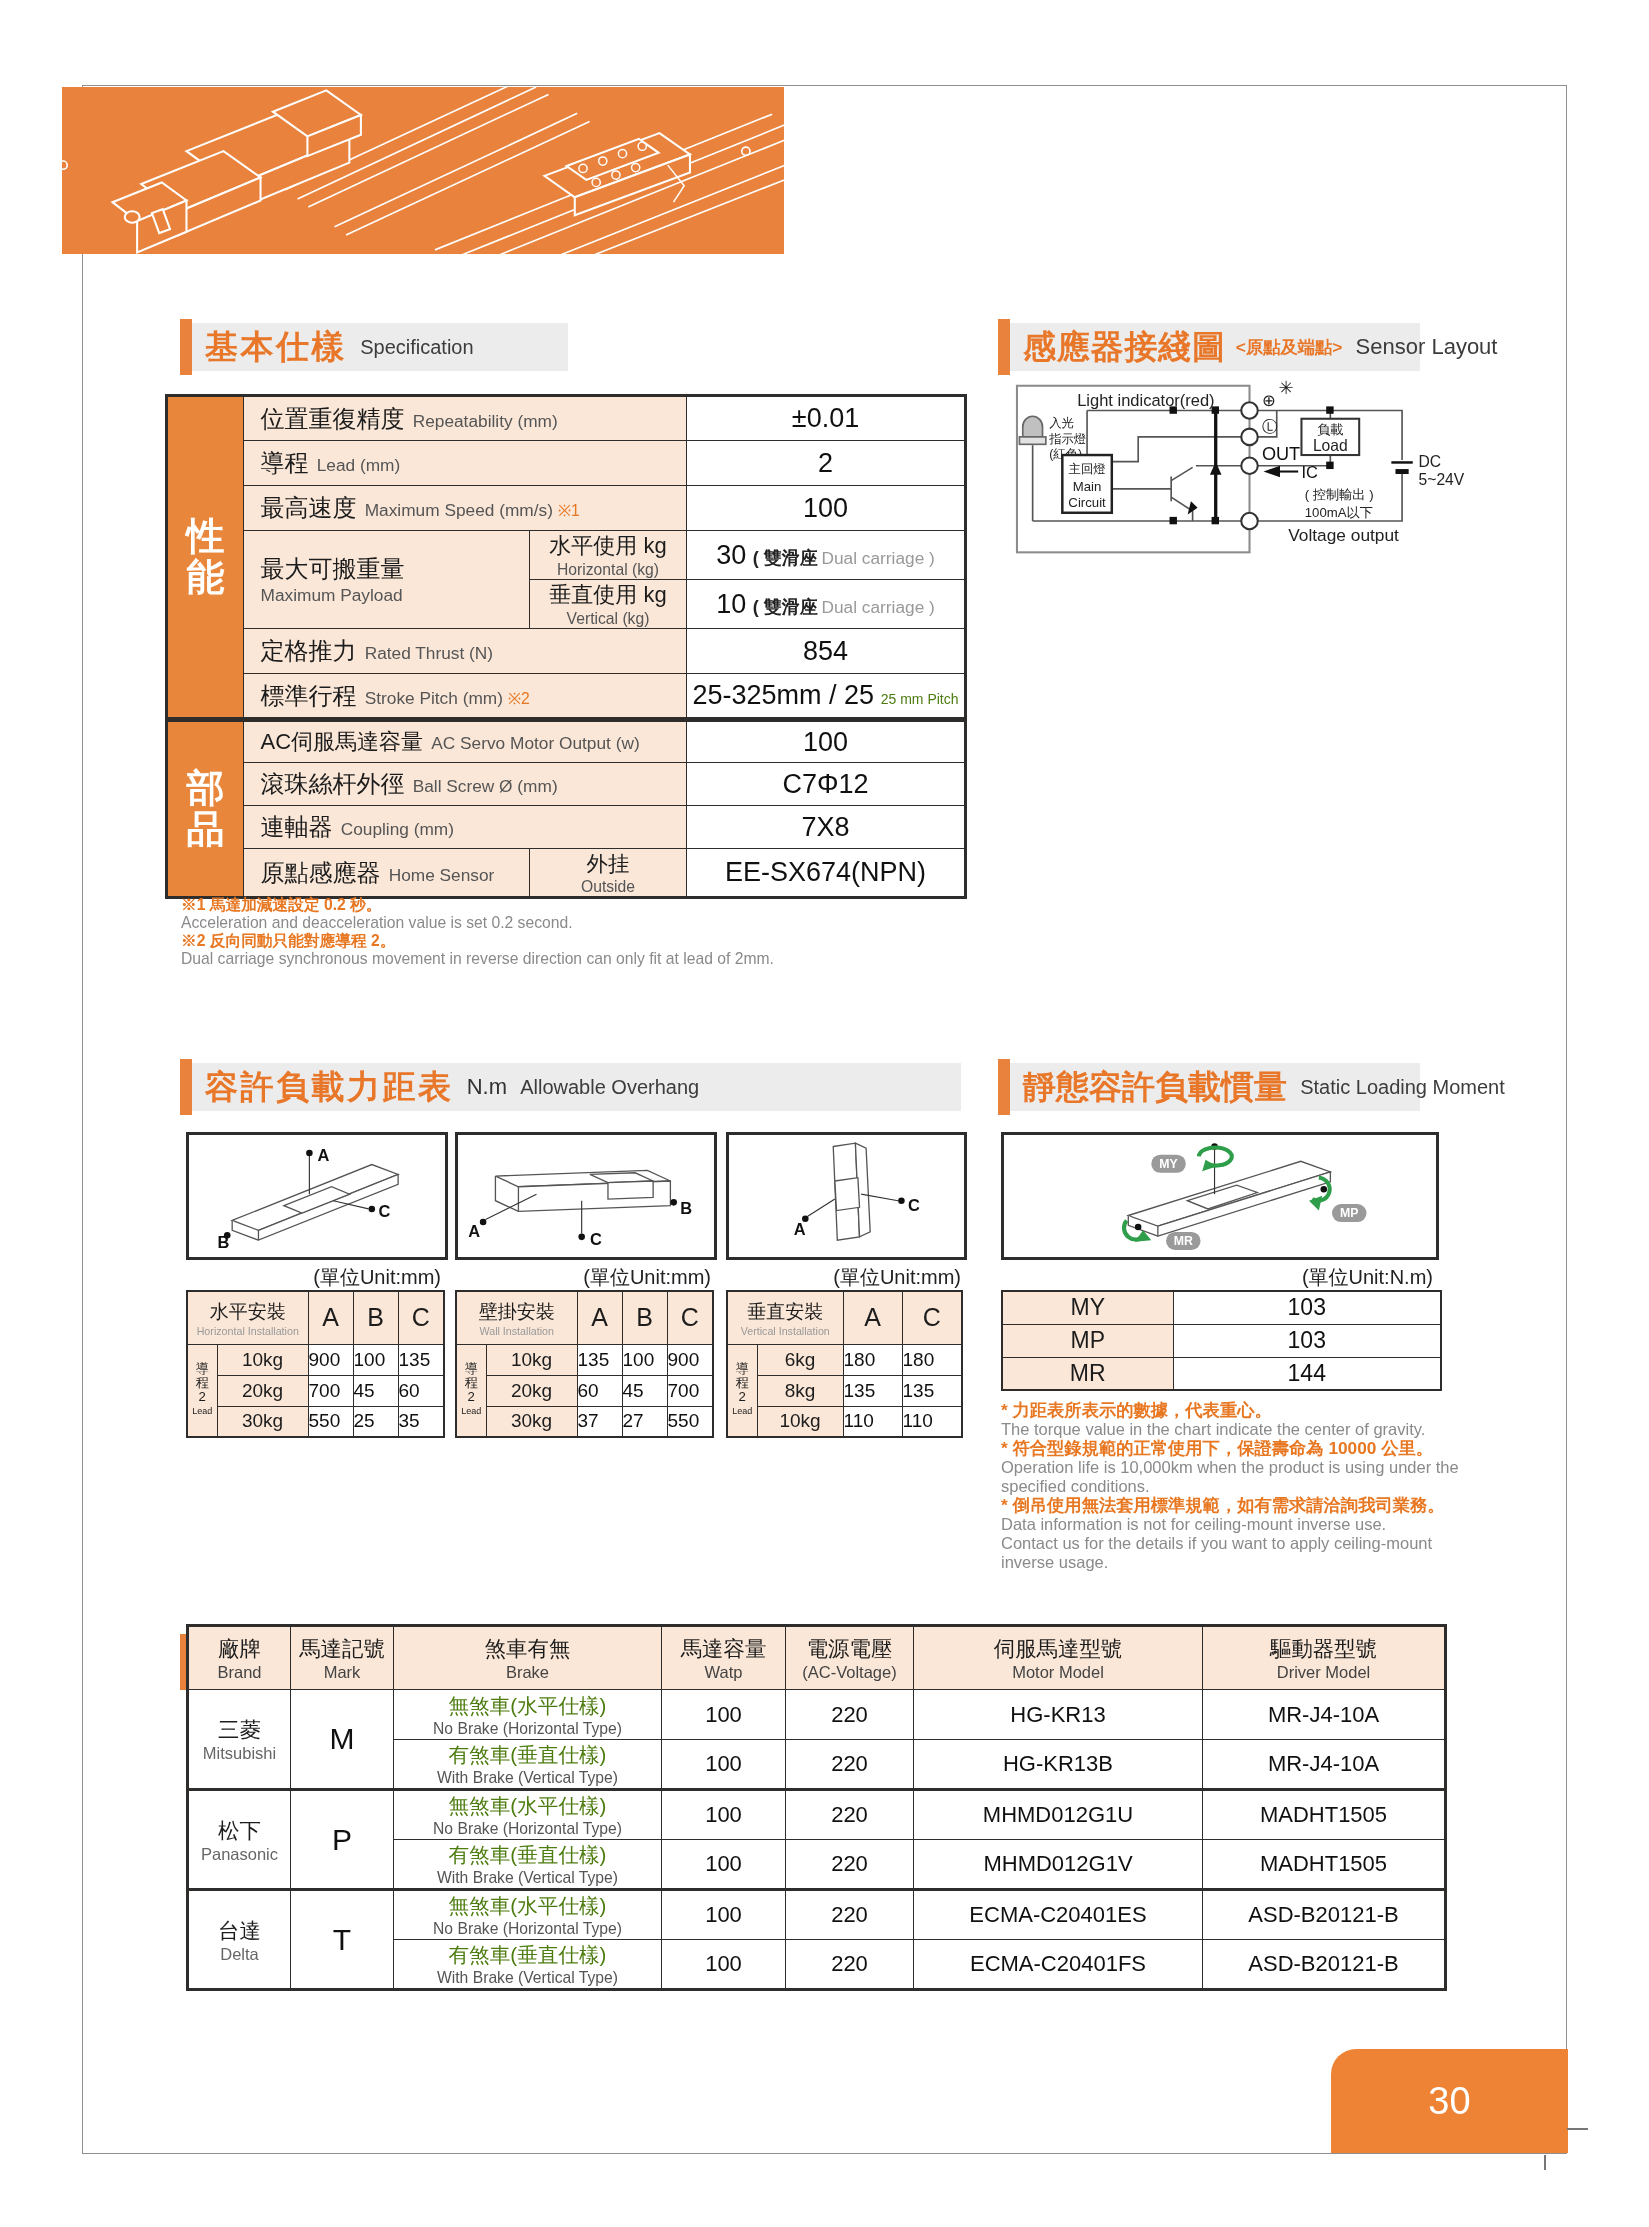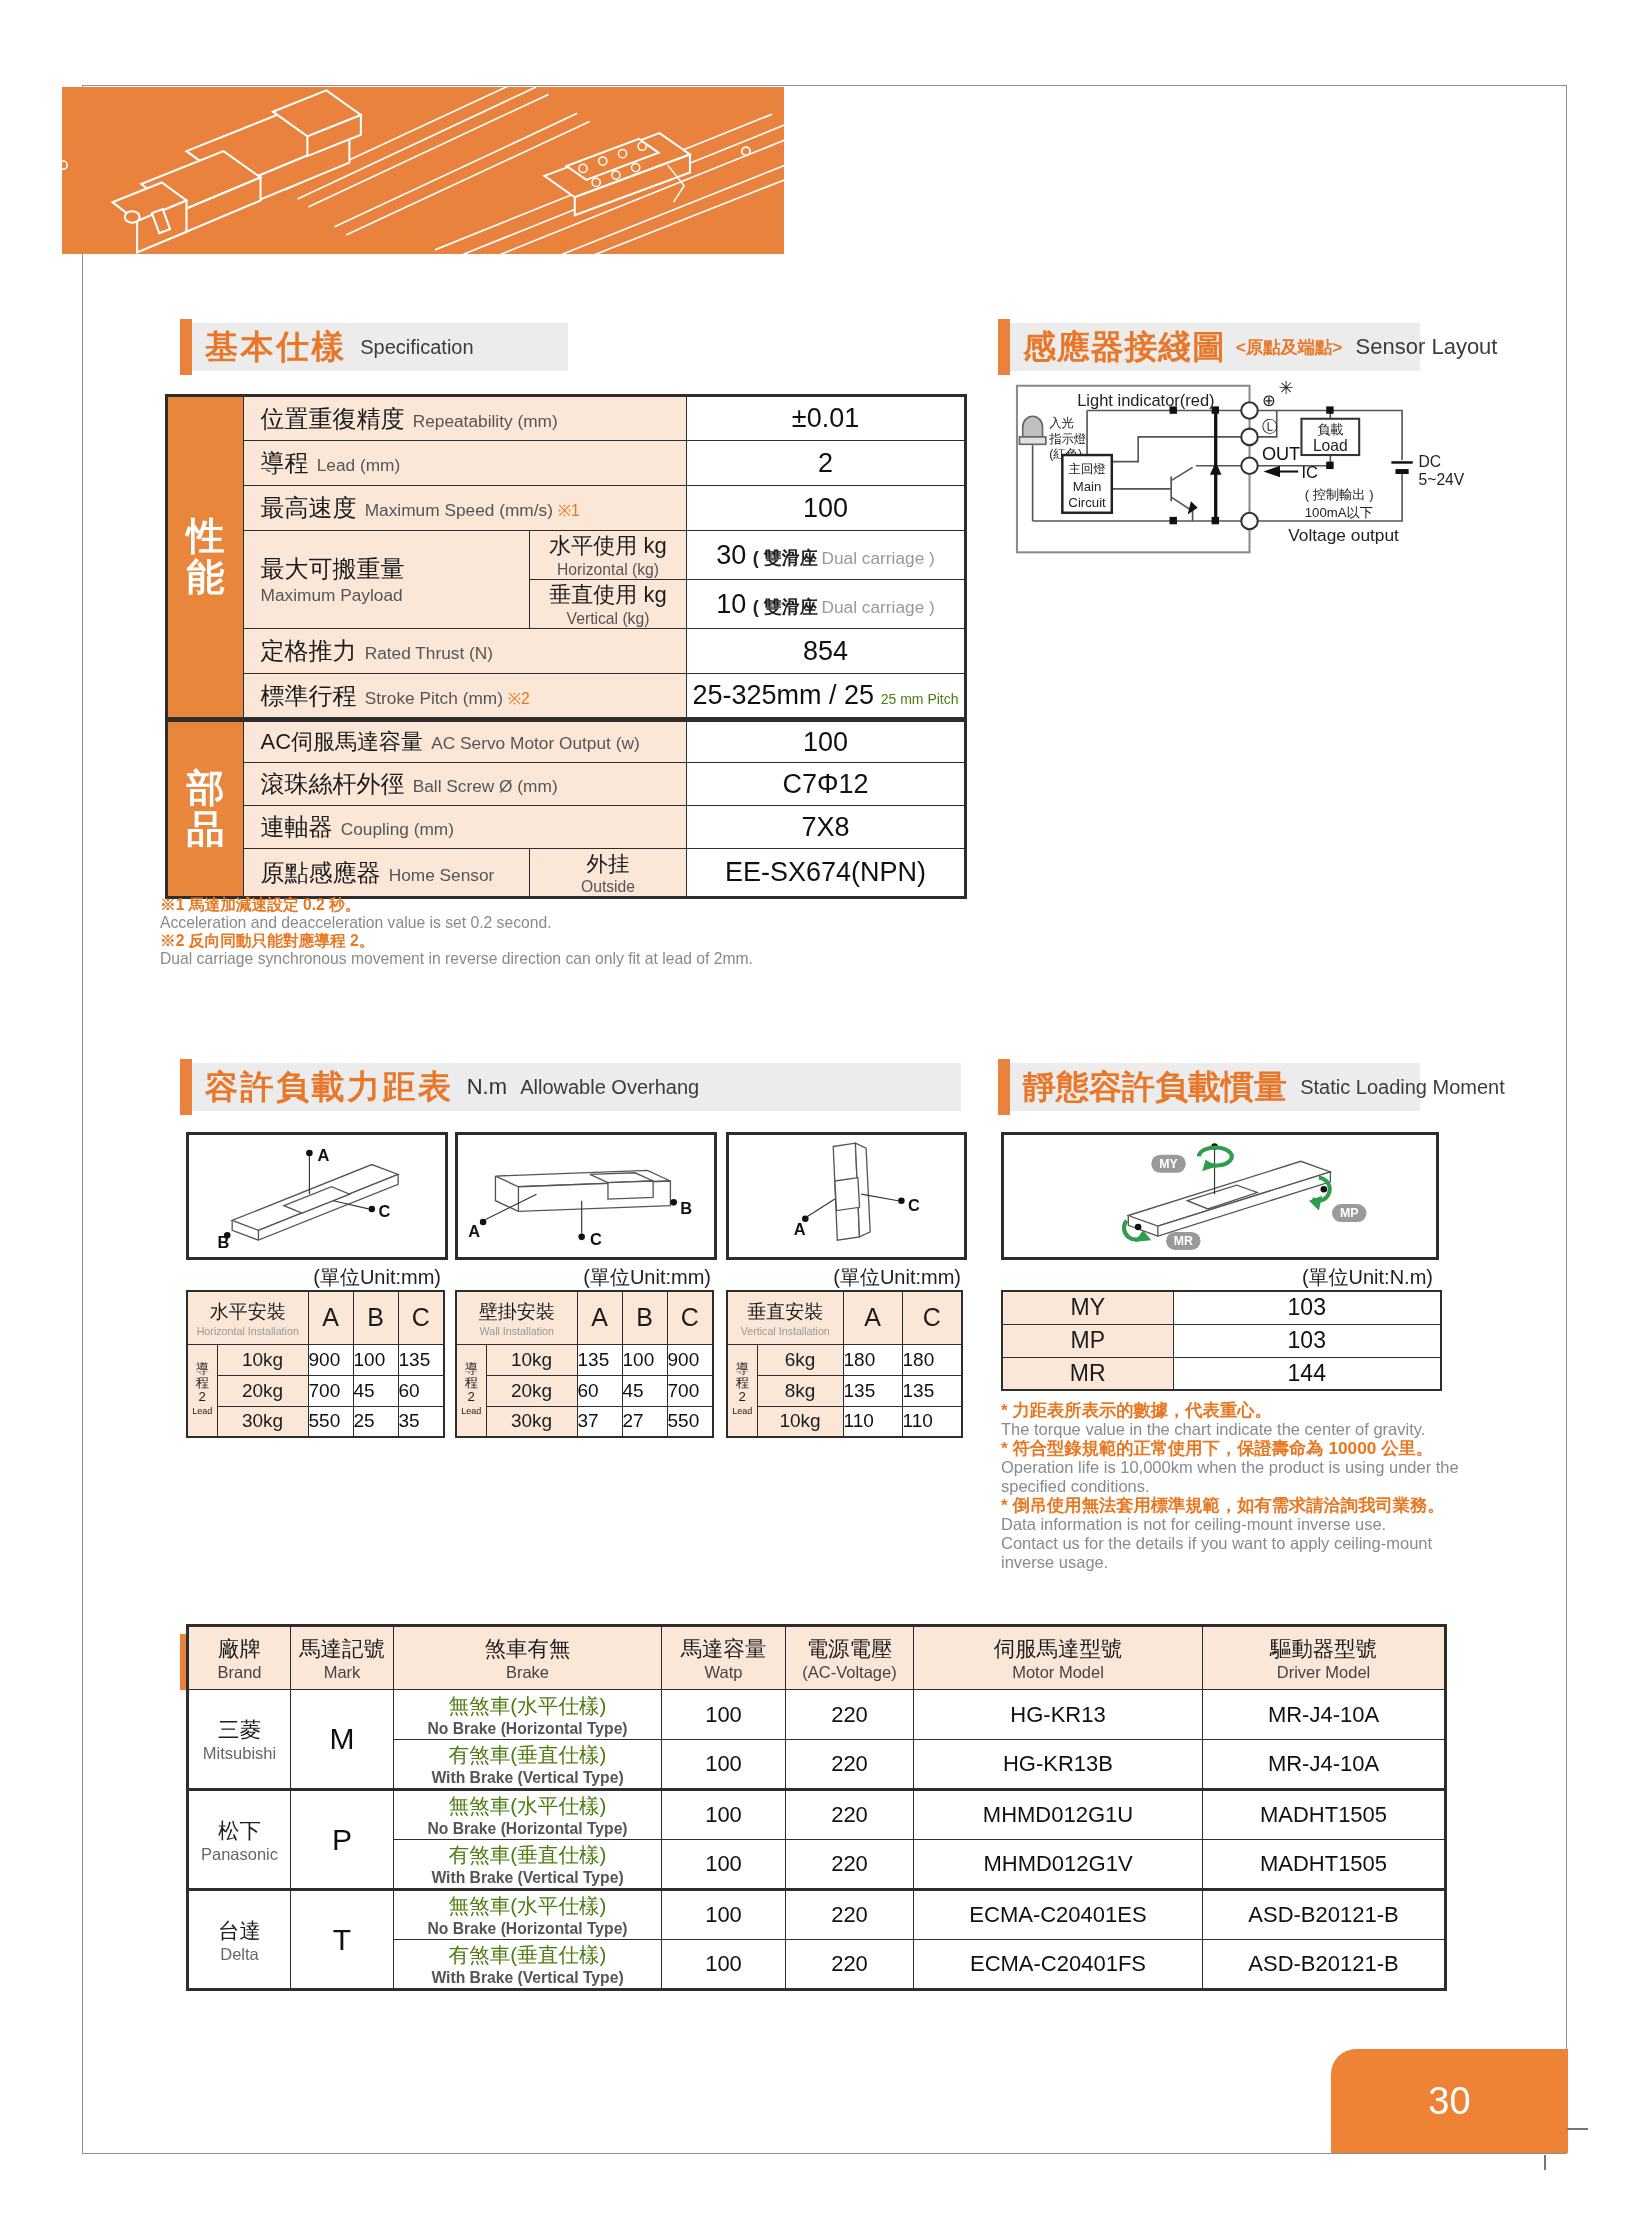--- a/index.html
+++ b/index.html
@@ -29,21 +29,21 @@
   .spec .sub{background:#FAE7D8;text-align:center;vertical-align:middle;}
   .spec .sub .c{font-size:22px;color:#1c1c1c;}
   .spec .sub .e{font-size:15.7px;color:#555;}
   .spec .val{background:#fff;text-align:center;vertical-align:middle;}
   .spec .val .v{font-size:27px;color:#101010;}
   .spec .val .vc{font-size:18px;color:#222;font-weight:bold;margin-left:6.6px;}
   .spec .val .ve{font-size:17.3px;color:#999;}
   .spec .val .vs{font-size:14px;color:#4d7c0f;margin-left:6.6px;}
   .spec tr.grp td{border-top:5px solid #2F2D2C;}
   
-  .fnotes{position:absolute;left:160px;top:896px;line-height:18px;}
+  .fnotes{position:absolute;left:181px;top:896px;line-height:18px;}
   .n-orange{color:#E87722;font-size:15.7px;font-weight:bold;}
   .n-gray{color:#8a8a8a;font-size:15.7px;}
   
   .obox{position:absolute;top:1132px;height:122px;border:3.3px solid #2F2D2C;background:#fff;}
   .sbox{position:absolute;left:1001px;top:1132px;width:432px;height:122px;border:3.3px solid #2F2D2C;background:#fff;}
   .unitlbl{position:absolute;font-size:20px;color:#222;text-align:right;width:206px;}
   
   .oh{border:2.5px solid #2F2D2C;}
   .oh td,.oh th{border:1.6px solid #2F2D2C;}
   .oh th{background:#FAE7D8;vertical-align:middle;text-align:center;}
@@ -65,21 +65,21 @@
   
   .mt{left:186px;top:1624px;width:1258px;border:3.3px solid #2F2D2C;}
   .mt td,.mt th{border:1.6px solid #2F2D2C;vertical-align:middle;text-align:center;}
   .mt th{background:#FAE7D8;}
   .mt th .c{font-size:21.4px;color:#1c1c1c;}
   .mt th .e{font-size:16.5px;color:#444;}
   .mt .brand .c{font-size:21.4px;color:#1c1c1c;}
   .mt .brand .e{font-size:16.5px;color:#666;}
   .mt .mark{font-size:30px;color:#101010;}
   .mt .brake .c{font-size:20.6px;color:#4d7c0f;}
-  .mt .brake .e{font-size:15.7px;color:#555;font-weight:bold;}
+  .mt .brake .e{font-size:15.7px;color:#555;}
   .mt .num{font-size:22px;color:#101010;}
   .mt tr.bsep td{border-top:3.3px solid #2F2D2C;}
   
   .badge{position:absolute;left:1331px;top:2049px;width:237px;height:104px;background:#EE8336;border-radius:25px 0 0 0;display:flex;align-items:center;justify-content:center;color:#fff;font-size:38px;}
   .tick-h{position:absolute;left:1567px;top:2128px;width:21.4px;height:1.6px;background:#777;}
   .tick-v{position:absolute;left:1544px;top:2155px;width:1.6px;height:15px;background:#777;}
   svg text{font-family:"Liberation Sans",sans-serif;}
 </style>
 </head>
 <body>

